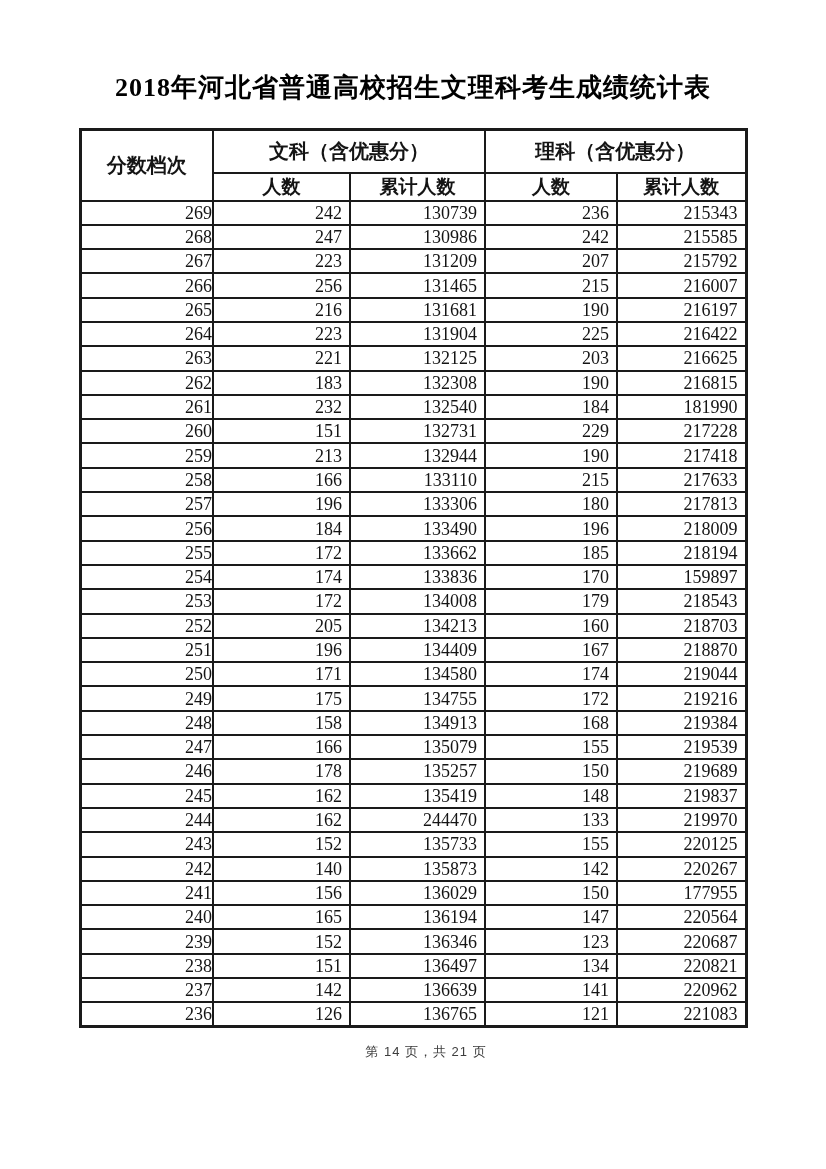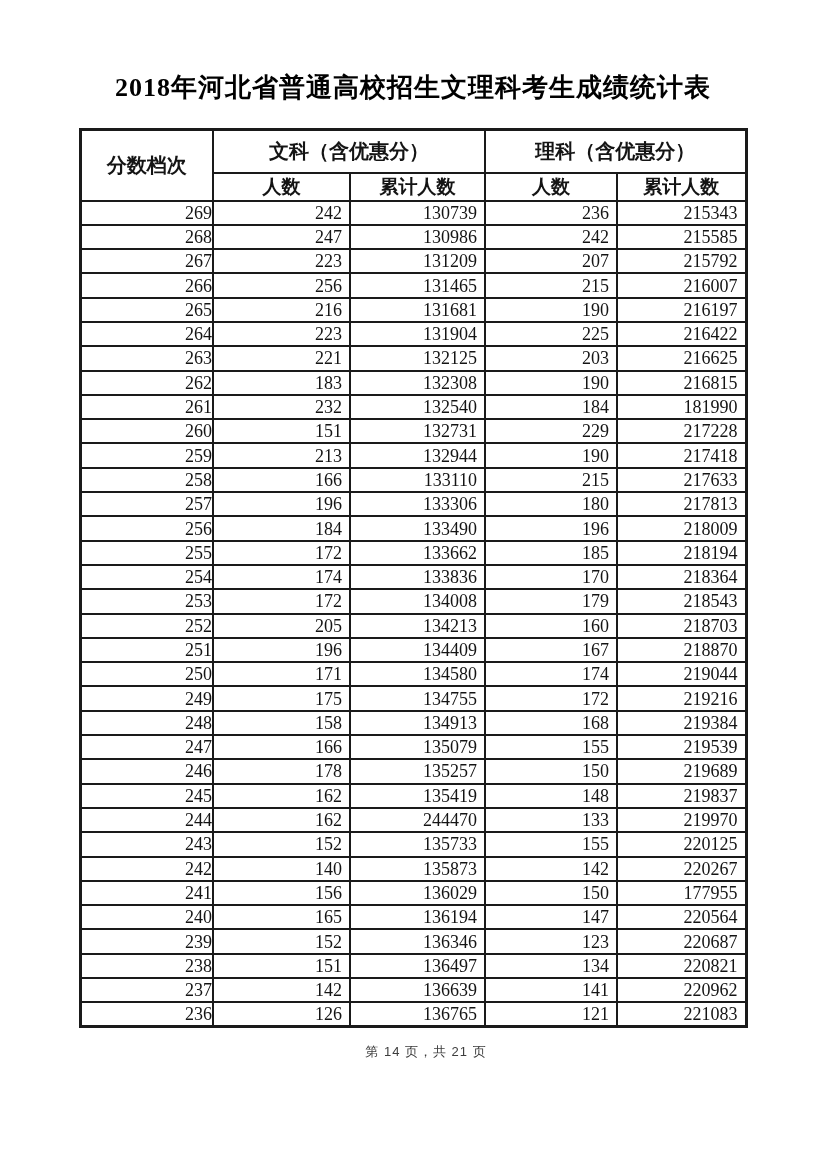--- a/index.html
+++ b/index.html
@@ -199,21 +199,21 @@
           <td class="num">172</td>
           <td class="num">133662</td>
           <td class="num">185</td>
           <td class="num">218194</td>
         </tr>
         <tr>
           <td class="score">254</td>
           <td class="num">174</td>
           <td class="num">133836</td>
           <td class="num">170</td>
-          <td class="num">218364</td>
+          <td class="num">159897</td>
         </tr>
         <tr>
           <td class="score">253</td>
           <td class="num">172</td>
           <td class="num">134008</td>
           <td class="num">179</td>
           <td class="num">218543</td>
         </tr>
         <tr>
           <td class="score">252</td>

